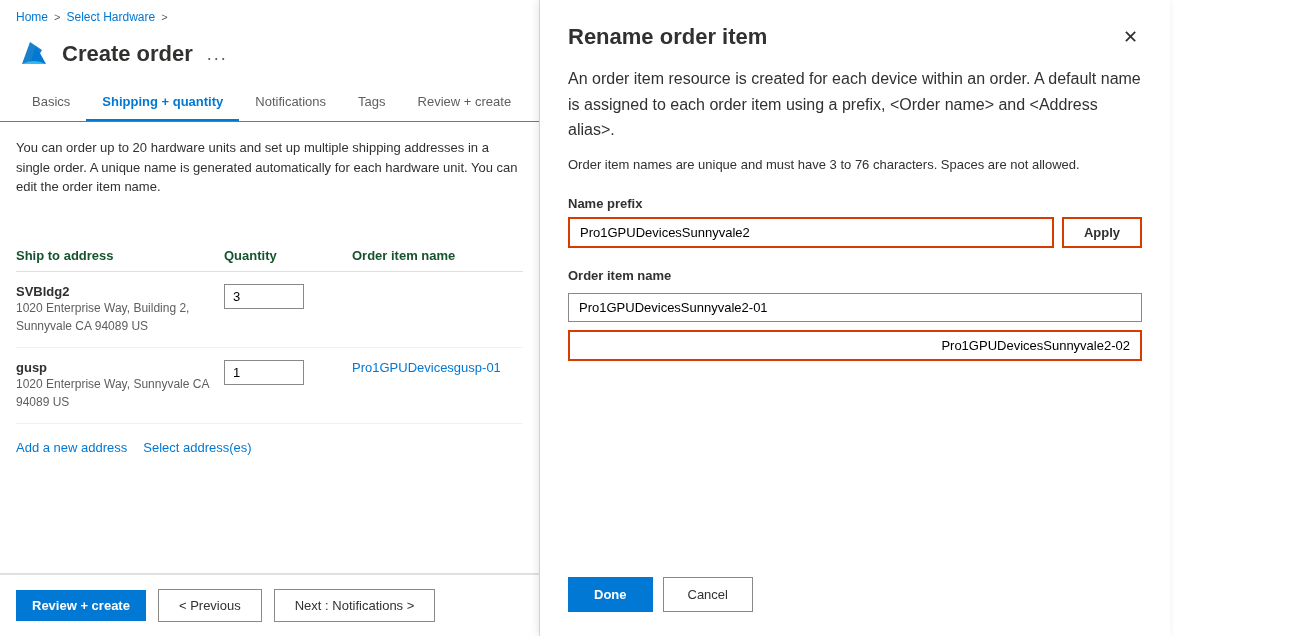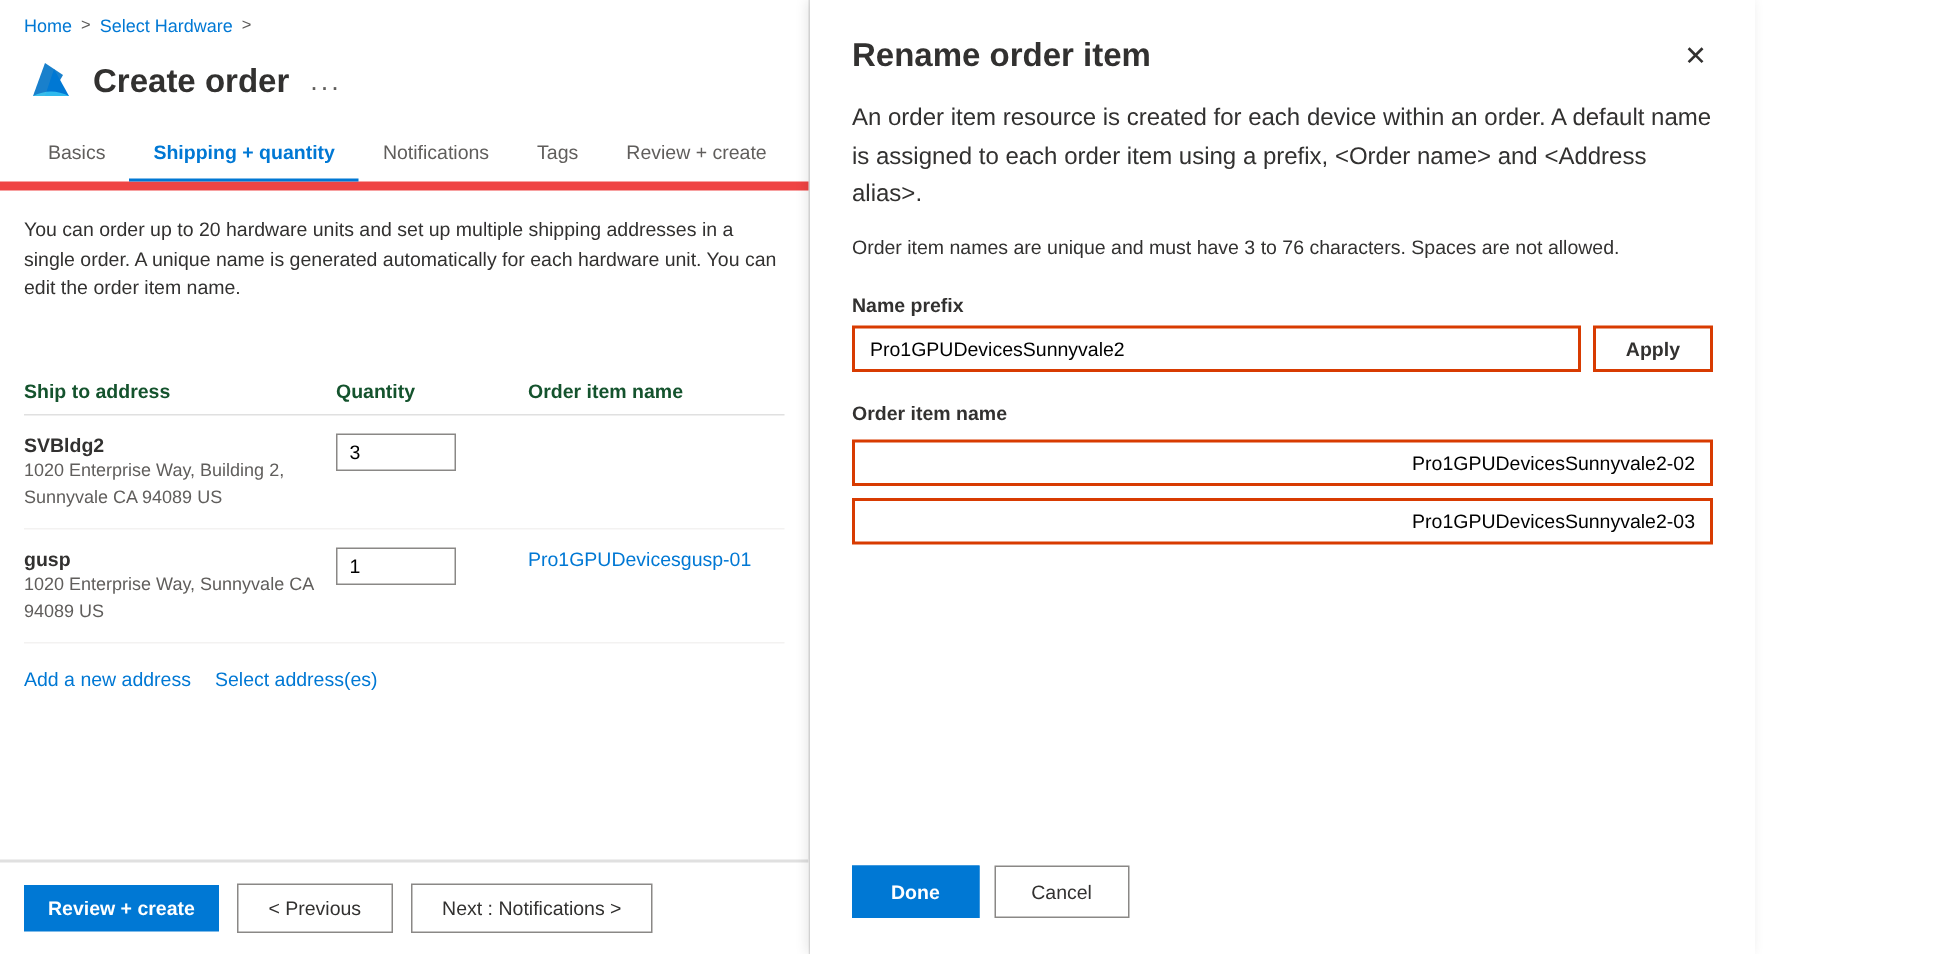--- a/index.html
+++ b/index.html
@@ -12,21 +12,21 @@
 
     .breadcrumb { display: flex; align-items: center; gap: 6px; padding: 10px 16px 6px; font-size: 12px; color: #0078d4; }
     .breadcrumb span { color: #605e5c; }
     .breadcrumb a { color: #0078d4; text-decoration: none; }
     .breadcrumb-sep { color: #605e5c; font-size: 11px; }
 
     .page-header { display: flex; align-items: center; gap: 10px; padding: 6px 16px 12px; }
     .page-title { font-size: 22px; font-weight: 600; color: #323130; }
     .page-menu { font-size: 18px; color: #605e5c; cursor: pointer; letter-spacing: 2px; margin-left: 4px; }
 
-    .tabs { display: flex; gap: 0; padding: 0 16px; border-bottom: 6px solid #ef4444; }
+    .tabs { display: flex; gap: 0; padding: 0 16px; border-bottom: 1px solid #ef4444; }
     .tab { padding: 10px 16px; font-size: 13px; cursor: pointer; color: #605e5c; border-bottom: 2px solid transparent; white-space: nowrap; }
     .tab.active { color: #0078d4; border-bottom: 2px solid #0078d4; font-weight: 600; }
 
     .content-area { flex: 1; padding: 16px; overflow-y: auto; }
     .description { font-size: 13px; color: #323130; margin-bottom: 20px; line-height: 1.5; max-width: 620px; }
 
     .table-header { display: grid; grid-template-columns: 200px 120px 1fr; gap: 8px; padding: 8px 0; border-bottom: 1px solid #e0e0e0; font-weight: 600; font-size: 13px; color: #14532d; margin-top: 43px; }
     .table-row { display: grid; grid-template-columns: 200px 120px 1fr; gap: 8px; padding: 12px 0; border-bottom: 1px solid #f3f2f1; align-items: start; }
 
     .address-name { font-weight: 600; }
@@ -169,24 +169,24 @@
 
     <label class="form-label">Name prefix</label>
     <div class="prefix-row">
       <input class="prefix-input prefix-highlighted" type="text" value="Pro1GPUDevicesSunnyvale2" style="">
       <button class="btn-apply">Apply</button>
     </div>
 
     <div class="order-item-label">Order item name</div>
 
     <div class="name-input-row">
-      <input class="name-input name-input-highlighted" type="text" value="Pro1GPUDevicesSunnyvale2-02" style="">
+      <input class="name-input" type="text" value="Pro1GPUDevicesSunnyvale2-01" style="">
     </div>
     <div class="name-input-row">
-      <input class="name-input name-input-highlighted" type="text" value="Pro1GPUDevicesSunnyvale2-03" style="">
+      <input class="name-input name-input-highlighted" type="text" value="Pro1GPUDevicesSunnyvale2-02" style="">
     </div>
 
     <div class="spacer"></div>
 
     <div class="modal-footer">
       <button class="btn-done">Done</button>
       <button class="btn-cancel">Cancel</button>
     </div>
   </div>
 </div>

